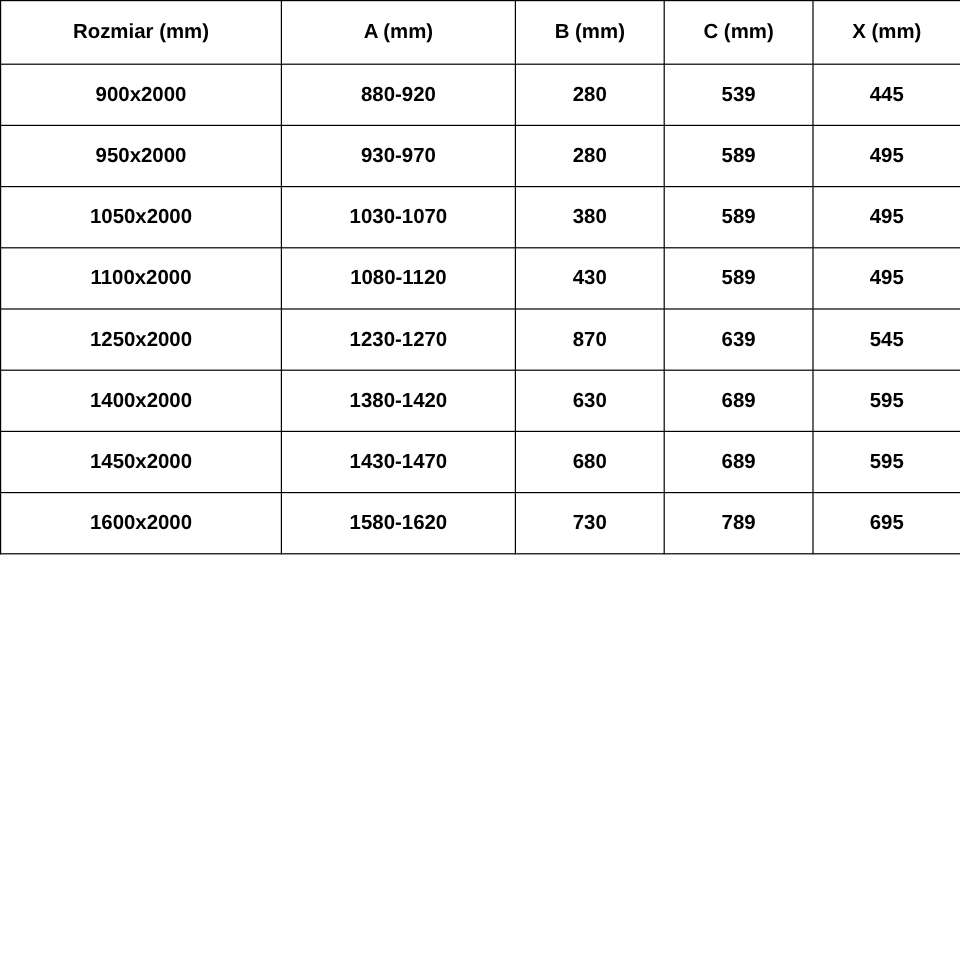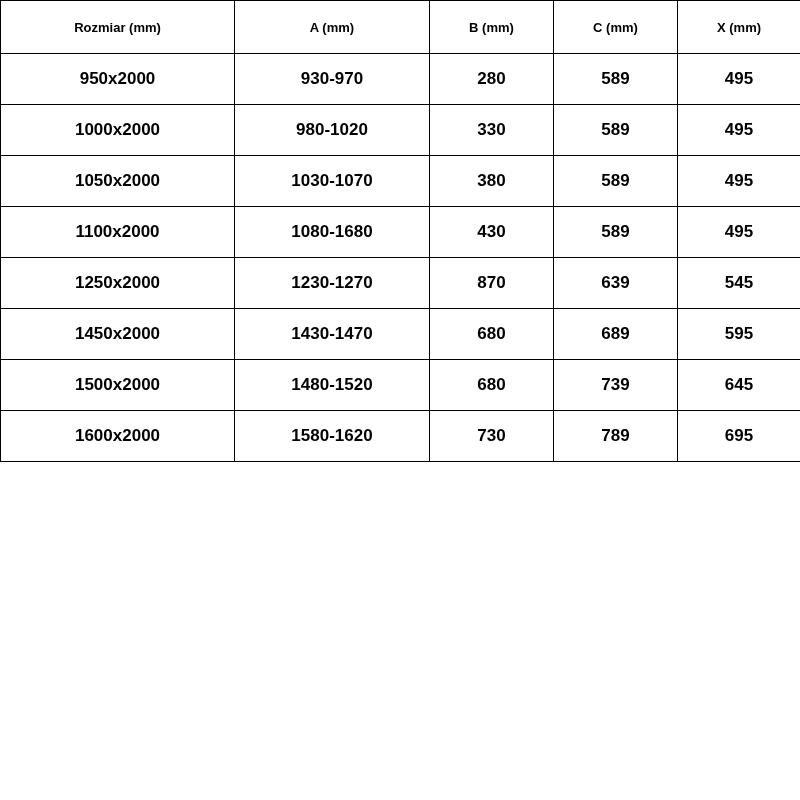--- a/index.html
+++ b/index.html
@@ -25,21 +25,21 @@
     text-align: center;
     vertical-align: middle;
     font-weight: bold;
     font-size: 17px;
     height: 50px;
     padding: 0 4px;
     white-space: nowrap;
     overflow: hidden;
   }
   #size-table thead th {
-    font-size: 13px;
+    font-size: 17px;
     height: 52px;
   }
   
   col.c0 { width: 234px; }
   col.c1 { width: 195px; }
   col.c2 { width: 124px; }
   col.c3 { width: 124px; }
   col.c4 { width: 123px; }
 </style>
 </head>
@@ -57,67 +57,67 @@
     <tr>
       <th>Rozmiar (mm)</th>
       <th>A (mm)</th>
       <th>B (mm)</th>
       <th>C (mm)</th>
       <th>X (mm)</th>
     </tr>
   </thead>
   <tbody id="table-body">
       <tr>
+        <td>900x2000</td>
+        <td>880-920</td>
+        <td>280</td>
+        <td>539</td>
+        <td>445</td>
+      </tr>
+      <tr>
         <td>950x2000</td>
         <td>930-970</td>
         <td>280</td>
-        <td>589</td>
-        <td>495</td>
-      </tr>
-      <tr>
-        <td>1000x2000</td>
-        <td>980-1020</td>
-        <td>330</td>
         <td>589</td>
         <td>495</td>
       </tr>
       <tr>
         <td>1050x2000</td>
         <td>1030-1070</td>
         <td>380</td>
         <td>589</td>
         <td>495</td>
       </tr>
       <tr>
         <td>1100x2000</td>
-        <td>1080-1680</td>
+        <td>1080-1120</td>
         <td>430</td>
         <td>589</td>
         <td>495</td>
       </tr>
       <tr>
         <td>1250x2000</td>
         <td>1230-1270</td>
         <td>870</td>
         <td>639</td>
         <td>545</td>
       </tr>
       <tr>
+        <td>1400x2000</td>
+        <td>1380-1420</td>
+        <td>630</td>
+        <td>689</td>
+        <td>595</td>
+      </tr>
+      <tr>
         <td>1450x2000</td>
         <td>1430-1470</td>
         <td>680</td>
         <td>689</td>
         <td>595</td>
-      </tr>
-      <tr>
-        <td>1500x2000</td>
-        <td>1480-1520</td>
-        <td>680</td>
-        <td>739</td>
-        <td>645</td>
       </tr>
       <tr>
         <td>1600x2000</td>
         <td>1580-1620</td>
         <td>730</td>
         <td>789</td>
         <td>695</td>
       </tr>
     </tbody>
 </table>

